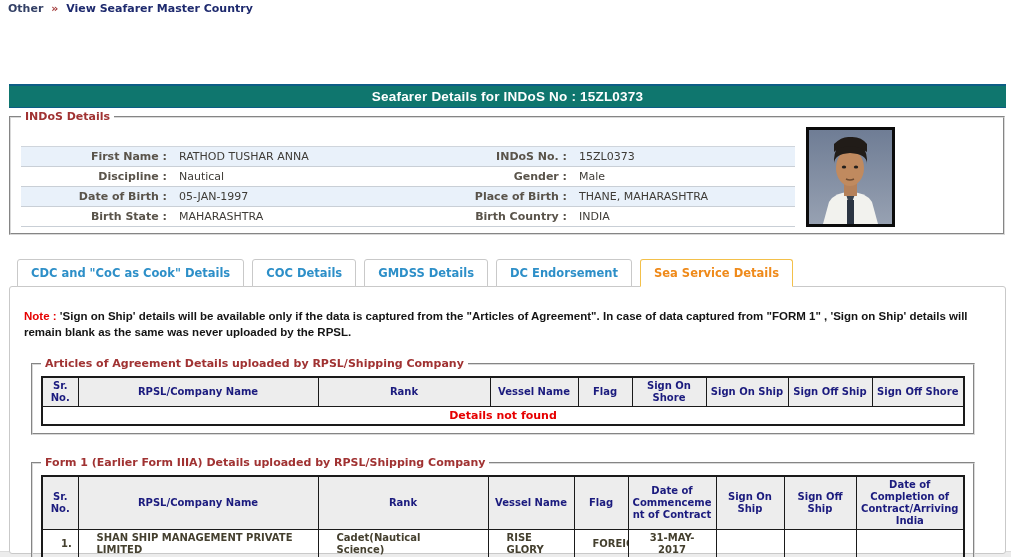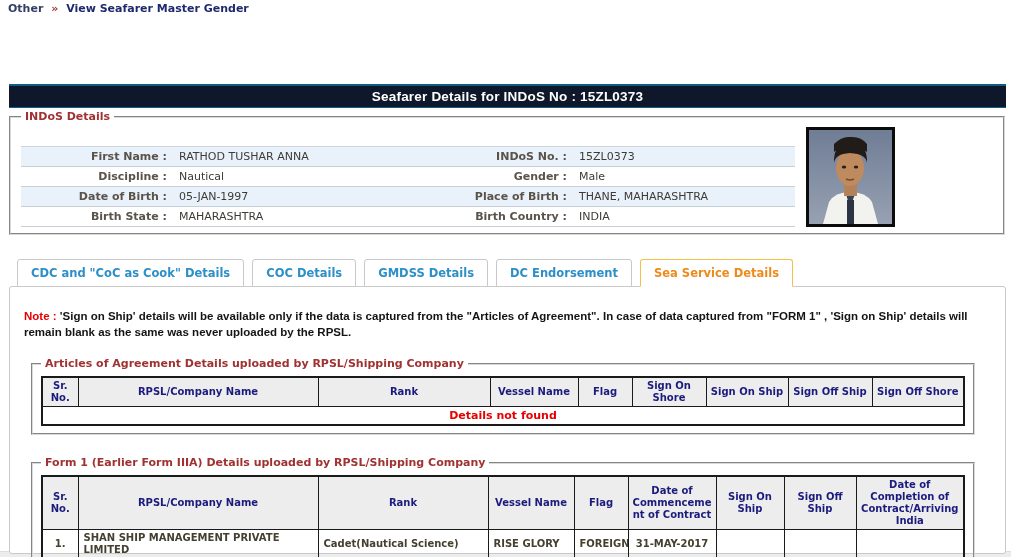--- a/index.html
+++ b/index.html
@@ -11,21 +11,21 @@
   }
   
   .breadcrumb { padding:2px 0 0 8px; font-weight:bold; font-size:11px; height:16px; }
   .bc-parent { color:#334066; }
   .bc-sep    { color:#a03333; margin:0 4px; }
   .bc-current{ color:#1e2a6e; }
 
   
   .title-bar {
     margin:68px 0 2px 9px; width:997px; height:24px;
-    background:#0f172a; border-top:2px solid #0d5d85; border-bottom:1px solid #0d5d85;
+    background:#0f766e; border-top:2px solid #0d5d85; border-bottom:1px solid #0d5d85;
     color:#fff; font-weight:bold; font-size:13.5px; text-align:center; line-height:21px;
     font-family:"Liberation Sans","DejaVu Sans",sans-serif; letter-spacing:0.2px;
   }
 
   fieldset { border:2px groove #d9d9d9; }
   legend   { color:#a03232; font-weight:bold; font-size:11px; padding:0 4px;margin-top:19px; }
 
   
   .indos-fs { margin:0 0 0 9px; width:996px; padding:1px 8px 6px 10px; }
   .fs-inner { display:flex; align-items:flex-end; }
@@ -55,33 +55,33 @@
           font-family:"Liberation Sans","DejaVu Sans",sans-serif; }
   .note-label { color:#e60000; }
 
   .tbl-fs { margin:0 12px 21px 9px; width:942px; padding:5px 8px 7px 8px; }
   table { border-collapse:collapse; table-layout:fixed; width:922px; margin:1px auto 0 auto; border:2px solid #1a1a1a; }
   th, td { border:1px solid #1a1a1a; overflow:hidden; }
   th {
     background:#ededed; color:#1b1b7e; font-weight:bold; font-size:10px;
     text-align:center; line-height:1.2; padding:2px 1px; word-wrap:break-word;
   }
-  td { font-weight:bold; font-size:10px; color:#45402f; padding:2px 5px; height:17px; line-height:1.2;margin-left:28px; }
+  td { font-weight:bold; font-size:10px; color:#45402f; padding:2px 18px; height:17px; line-height:1.2;margin-left:28px; }
   td.c { text-align:center; }
   .empty-msg { color:#e60000; text-align:center; font-size:11px; height:15px; }
 
   .footer-strip { position:absolute; left:0; bottom:0; width:1011px; height:6px; background:#ececec; border-top:1px solid #dcdcdc; }
 </style>
 </head>
 <body>
 
 <div class="breadcrumb">
   <span class="bc-parent">Other</span>
   <span class="bc-sep">»</span>
-  <span class="bc-current">View Seafarer Master Gender</span>
+  <span class="bc-current">View Seafarer Master Country</span>
 </div>
 
 <div class="title-bar">Seafarer Details for INDoS No : 15ZL0373</div>
 
 <fieldset class="indos-fs">
   <legend>INDoS Details</legend>
   <div class="fs-inner">
     <div class="details-table">
       <div class="d-row alt">
         <div class="d-label">First Name :</div>

